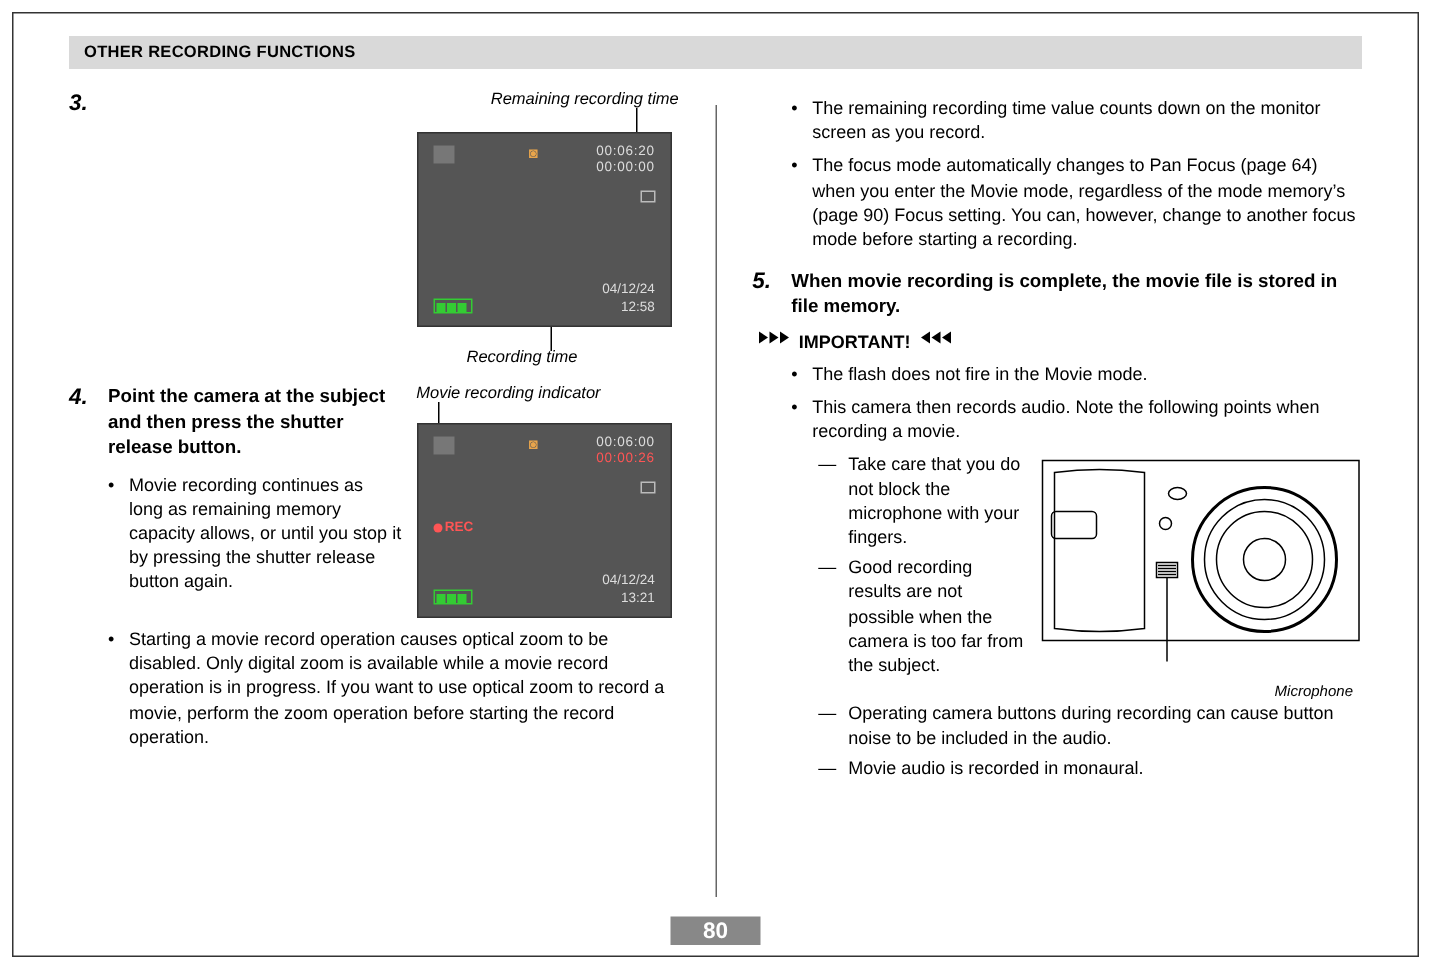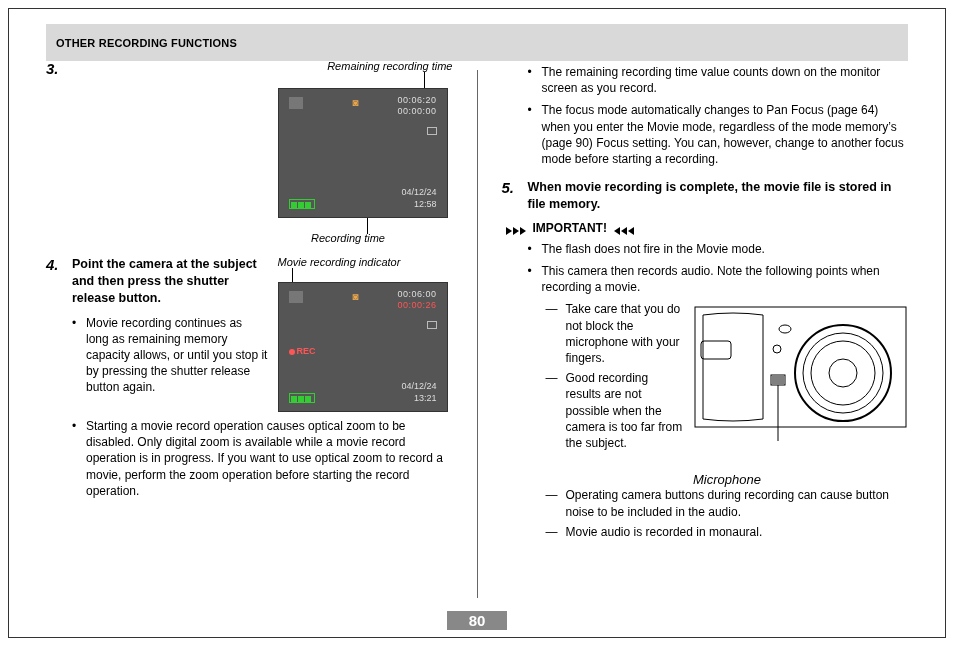--- a/index.html
+++ b/index.html
@@ -14,21 +14,21 @@
     color: #000;
   }
   .page-border {
     position: absolute;
     top: 8px; left: 8px; right: 8px; bottom: 8px;
     border: 1px solid #333;
   }
   .header-bar {
     position: absolute;
     top: 24px; left: 46px; right: 46px;
-    height: 37px;
+    height: 22px;
     background: #d9d9d9;
     display: flex; align-items: center;
     padding: 0 10px;
   }
   .header-title {
     font-weight: bold; font-size: 11px; letter-spacing: .2px;
   }
   .content {
     position: absolute;
     top: 60px; left: 46px; right: 46px; bottom: 48px;
@@ -65,34 +65,34 @@
   .lcd .date { position:absolute; bottom:20px; right:10px; font-size:9px; }
   .lcd .time { position:absolute; bottom:8px; right:10px; font-size:9px; }
   .lcd .rec { position:absolute; top:36px; left:10px; color:#f55; font-size:9px; font-weight:bold;margin-top:27px; }
   .lcd .recdot { display:inline-block; width:6px; height:6px; background:#f55; border-radius:50%; vertical-align:middle; margin-right:2px; }
   .red { color:#f55; }
 
   .step3-block { display:flex; gap:10px; align-items:flex-start; }
   .step3-left { flex:1; }
   .step3-right { width:175px; }
 
-  .important-row { display:flex; align-items:flex-end; gap:6px; margin:8px 0 6px; }
+  .important-row { display:flex; align-items:flex-start; gap:6px; margin:8px 0 6px; }
   .tri { display:inline-flex; }
   .tri span { width:0;height:0; border-top:4px solid transparent; border-bottom:4px solid transparent; }
   .tri.right span { border-left:6px solid #000; margin-right:1px; }
   .tri.left  span { border-right:6px solid #000; margin-left:1px; }
   .important-txt { font-weight: bold; font-size: 12px; }
 
   .dash { display:flex; gap:6px; margin-left:44px; font-size:12px; line-height:1.35; margin-bottom:4px; }
   .dash .d { min-width:14px; }
 
   .camera-block { display:flex; align-items:flex-start; gap:8px; }
   .camera-text { flex:1; }
   .camera-svg { width:215px; min-width:215px; }
-  .mic-caption { font-style: italic; font-size:13px; margin-top:18px; padding-right:6px; }
+  .mic-caption { font-style: italic; font-size:10px; text-align:right; margin-top:2px; padding-right:6px; }
   .page-num-wrap {
     position:absolute; left:46px; right:46px; bottom:16px; height:10px;
     display:flex; align-items:center;flex-direction:column;
   }
   .page-line { flex:1; height:8px; background:#888; }
   .page-center {
     width:60px; height:26px; background:#888; color:#fff;
     display:flex; align-items:center; justify-content:center;
     font-size:15px; font-weight:bold;
     margin-top:-9px;

